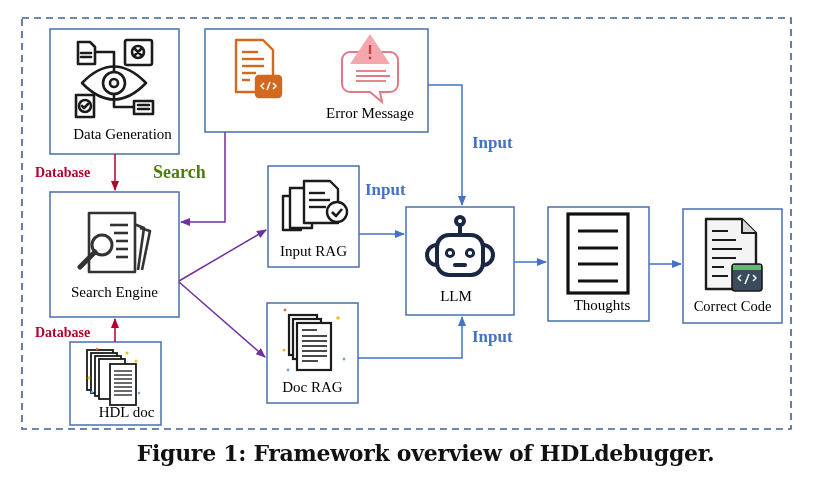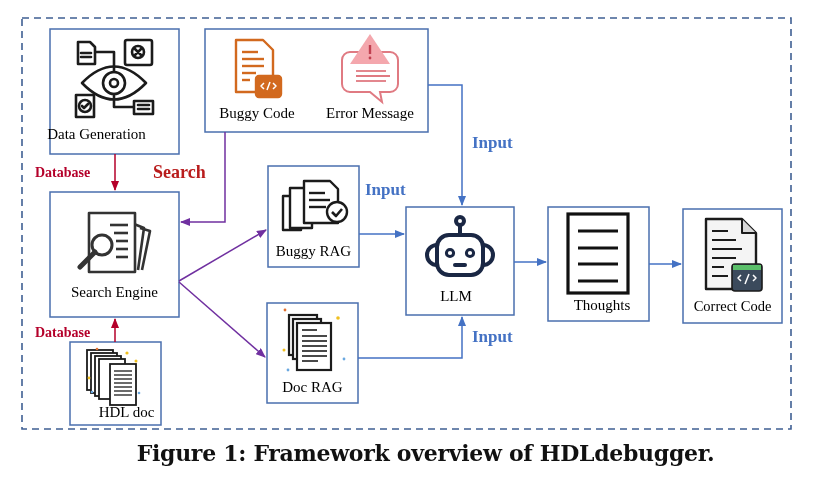--- a/index.html
+++ b/index.html
@@ -186,32 +186,31 @@
           <line x1="712" y1="258" x2="736" y2="258"></line>
           <line x1="712" y1="267" x2="724" y2="267"></line>
           <line x1="712" y1="276" x2="728" y2="276"></line>
         </g>
     <rect x="732" y="264" width="30" height="27" rx="3" fill="#3b4a5c" stroke="#1b1b1b" stroke-width="1.6"></rect>
     <rect x="733" y="265" width="28" height="5" fill="#5bbf6a"></rect>
     <path d="M741,275 l-3,3 l3,3 M753,275 l3,3 l-3,3 M749,274 l-4,10" stroke="#fff" stroke-width="1.5" fill="none"></path>
   </g>
 </svg>
 
-<div class="lbl" style="left:32px;top:126px;width:129px;">Data Generation</div>
-<div class="lbl" style="left:207px;top:105px;width:100px;">Buggy Code</div>
+<div class="lbl" style="left:50px;top:126px;width:129px;padding-left:8px;">Data Generation</div>
 <div class="lbl" style="left:313px;top:105px;width:114px;">Error Message</div>
 <div class="lbl" style="left:50px;top:284px;width:129px;font-family:Liberation Serif, serif;">Search Engine</div>
 <div class="lbl" style="left:70px;top:404px;width:91px;margin-left:11px;">HDL doc</div>
-<div class="lbl" style="left:268px;top:243px;width:91px;">Buggy RAG</div>
+<div class="lbl" style="left:268px;top:243px;width:91px;">Input RAG</div>
 <div class="lbl" style="left:267px;top:379px;width:91px;">Doc RAG</div>
 <div class="lbl" style="left:406px;top:288px;width:100px;">LLM</div>
 <div class="lbl" style="left:548px;top:297px;width:108px;">Thoughts</div>
 <div class="lbl" style="left:683px;top:298px;width:99px;font-size:14.5px;">Correct Code</div>
 
 <div class="edge-lbl" style="left:35px;top:165px;font-size:14px;color:#b4002a;">Database</div>
 <div class="edge-lbl" style="left:35px;top:325px;font-size:14px;color:#b4002a;">Database</div>
-<div class="edge-lbl" style="left:153px;top:162px;font-size:18px;color:#b91c1c;">Search</div>
+<div class="edge-lbl" style="left:153px;top:162px;font-size:18px;color:#4d7c0f;">Search</div>
 <div class="edge-lbl" style="left:472px;top:133px;font-size:17px;color:#4472c4;">Input</div>
 <div class="edge-lbl" style="left:365px;top:180px;font-size:17px;color:#4472c4;">Input</div>
 <div class="edge-lbl" style="left:472px;top:327px;font-size:17px;color:#4472c4;">Input</div>
 
 <div class="caption">Figure 1: Framework overview of HDLdebugger.</div>
 </div>
 
 </body></html>

